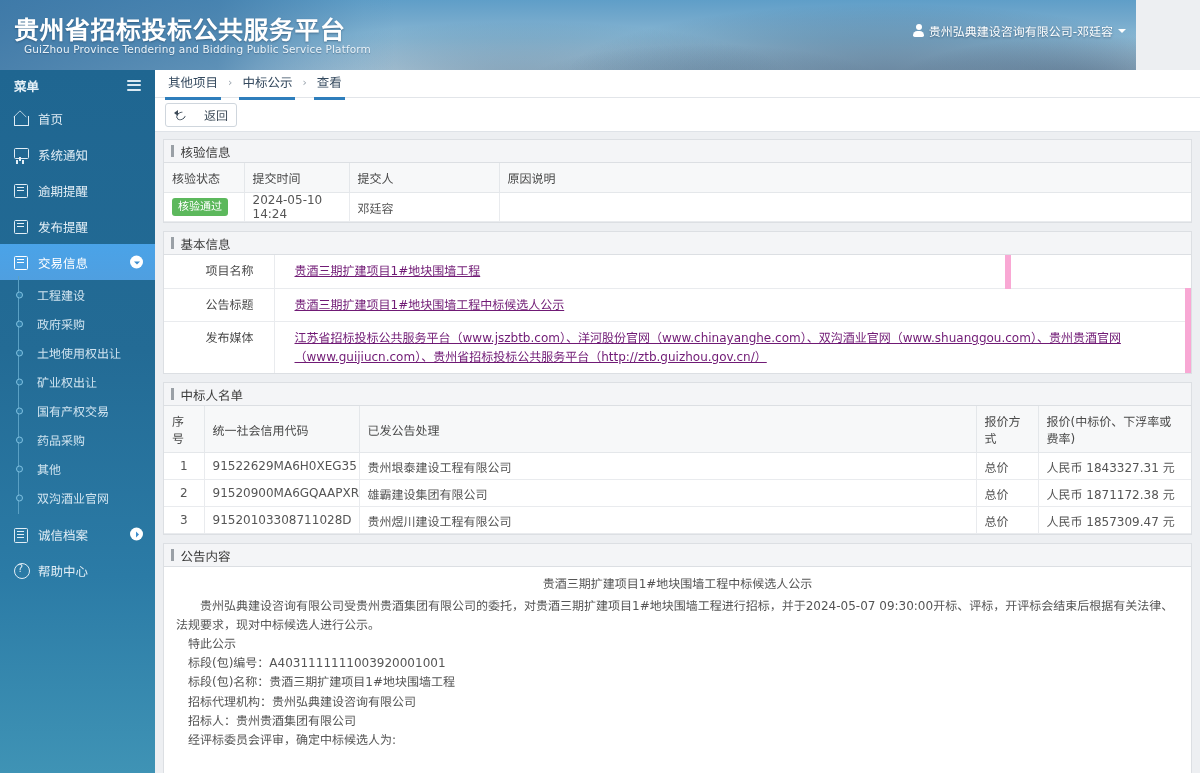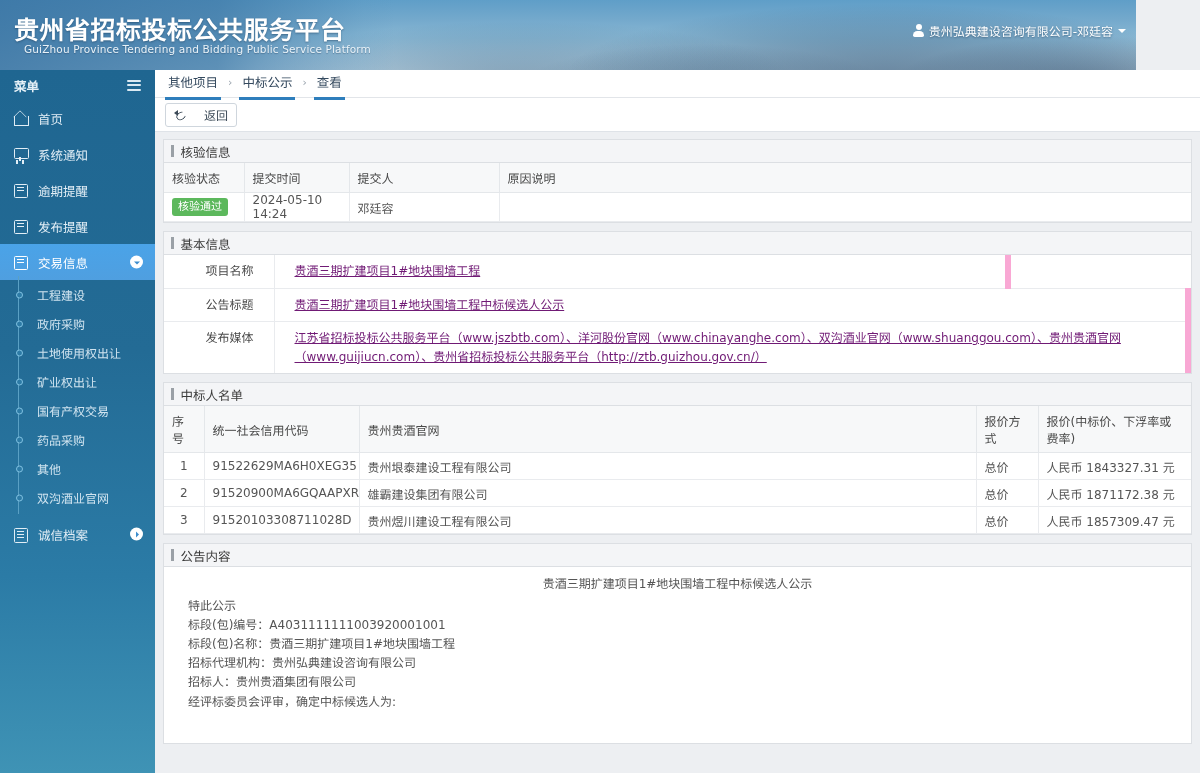--- a/index.html
+++ b/index.html
@@ -448,20 +448,24 @@
         </div>
     </div>
 
     <div class="nav-item">
       <span class="nicon ic-list"></span>
       <span class="nav-label">诚信档案</span>
       <span class="nav-arrow right">
           <i></i>
         </span>
     </div>
+    <div class="nav-item">
+      <span class="nicon ic-help"></span>
+      <span class="nav-label">帮助中心</span>
+    </div>
   </div>
 
   <div class="main">
 
     <div class="crumb-bar">
       <span class="crumb">其他项目</span>
       <span class="crumb-sep">›</span>
       <span class="crumb">中标公示</span>
       <span class="crumb-sep">›</span>
       <span class="crumb">查看</span>
@@ -539,21 +543,21 @@
             <col style="width:40px">
               <col style="width:155px">
               <col>
               <col style="width:62px">
               <col style="width:153px">
           </colgroup>
           <thead>
             <tr>
               <th class="ctr">序号</th>
               <th>统一社会信用代码</th>
-              <th>贵州贵酒官网</th>
+              <th>已发公告处理</th>
               <th>报价方式</th>
               <th>报价(中标价、下浮率或费率)</th>
             </tr>
           </thead>
           <tbody>
             <tr>
               <td class="ctr">1</td>
               <td>91522629MA6H0XEG35</td>
               <td>贵州垠泰建设工程有限公司</td>
               <td>总价</td>
@@ -574,20 +578,21 @@
               <td>人民币 1857309.47 元</td>
             </tr>
           </tbody>
         </table>
       </div>
 
       <div class="panel">
         <div class="panel-head">公告内容</div>
         <div class="ann-body">
           <div class="ann-title">贵酒三期扩建项目1#地块围墙工程中标候选人公示</div>
+          <div class="ann-para">贵州弘典建设咨询有限公司受贵州贵酒集团有限公司的委托，对贵酒三期扩建项目1#地块围墙工程进行招标，并于2024-05-07 09:30:00开标、评标，开评标会结束后根据有关法律、法规要求，现对中标候选人进行公示。</div>
           <div class="ann-line">特此公示</div>
           <div class="ann-line">标段(包)编号：A4031111111003920001001</div>
           <div class="ann-line">标段(包)名称：贵酒三期扩建项目1#地块围墙工程</div>
           <div class="ann-line">招标代理机构：贵州弘典建设咨询有限公司</div>
           <div class="ann-line">招标人：贵州贵酒集团有限公司</div>
           <div class="ann-line">经评标委员会评审，确定中标候选人为:</div>
           <div class="ann-line">
             
             <span style="display:inline-block;width:42px"></span>
             

